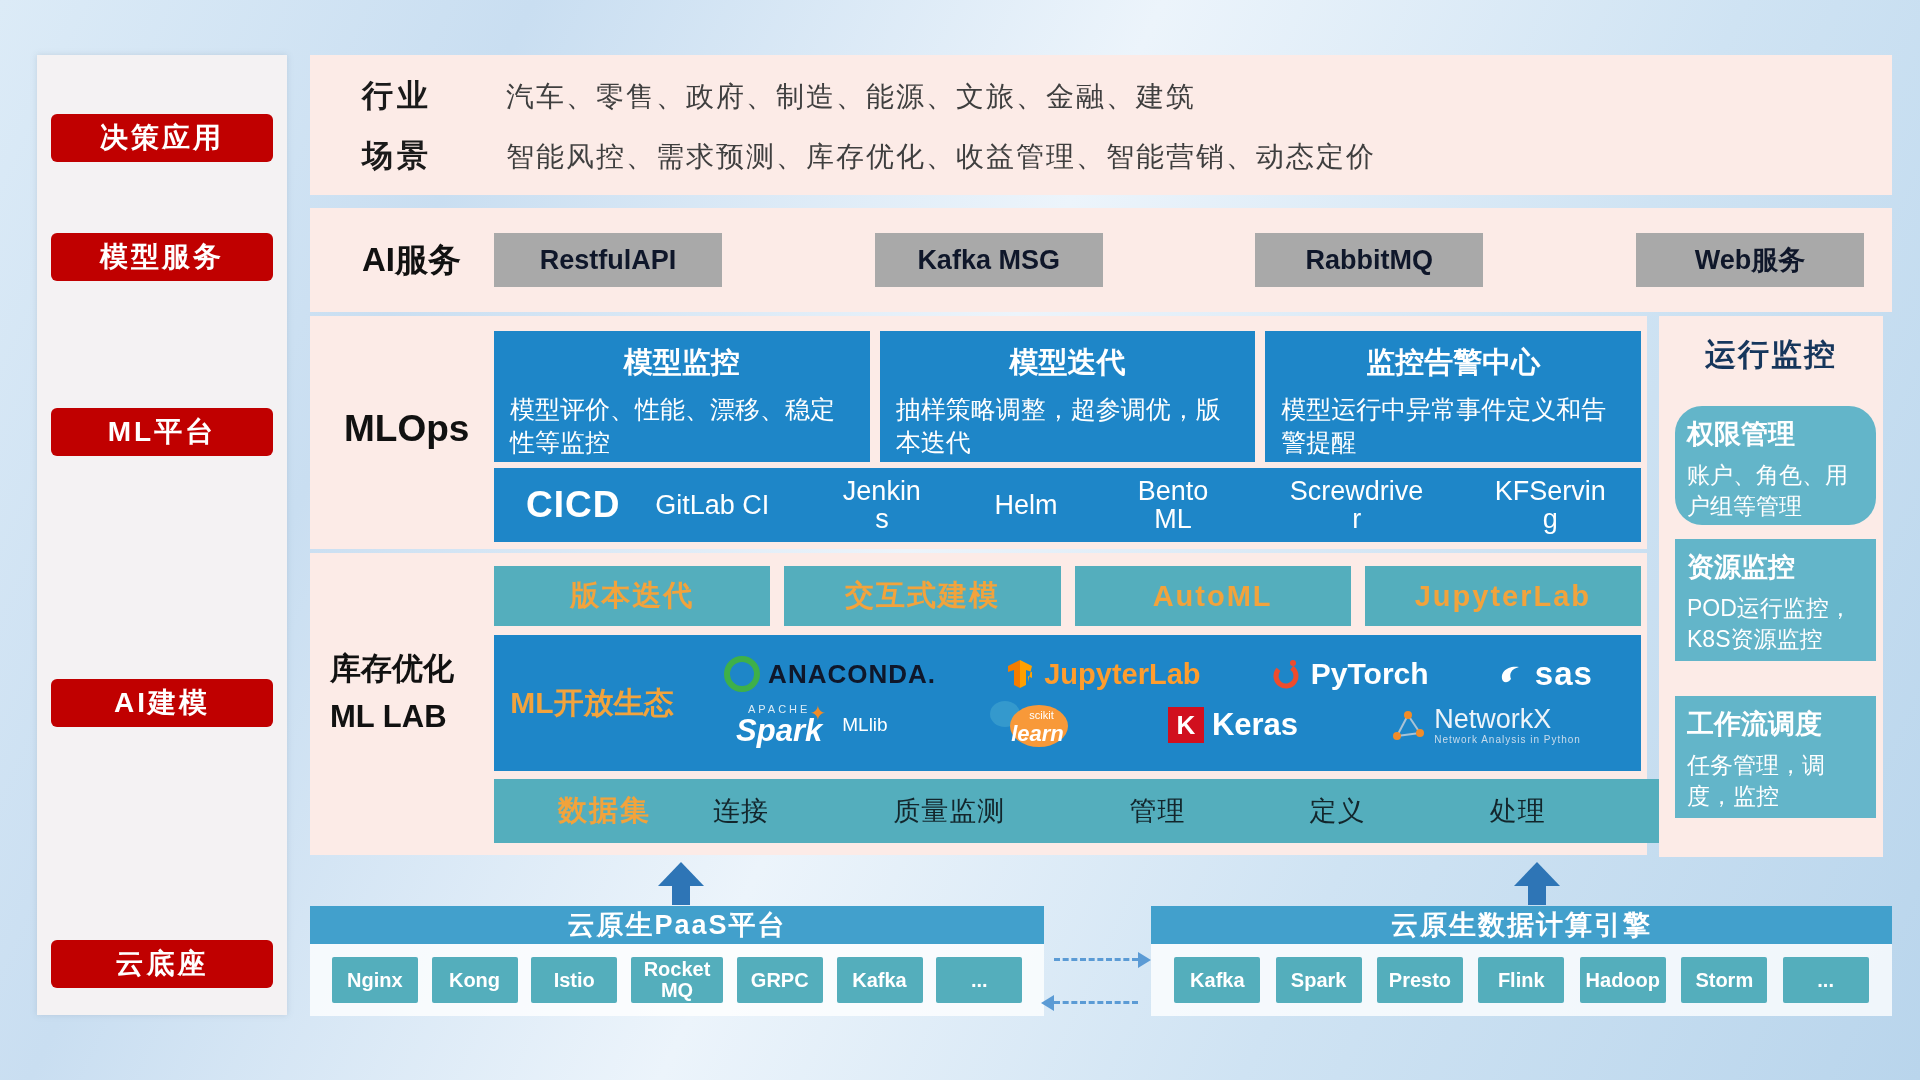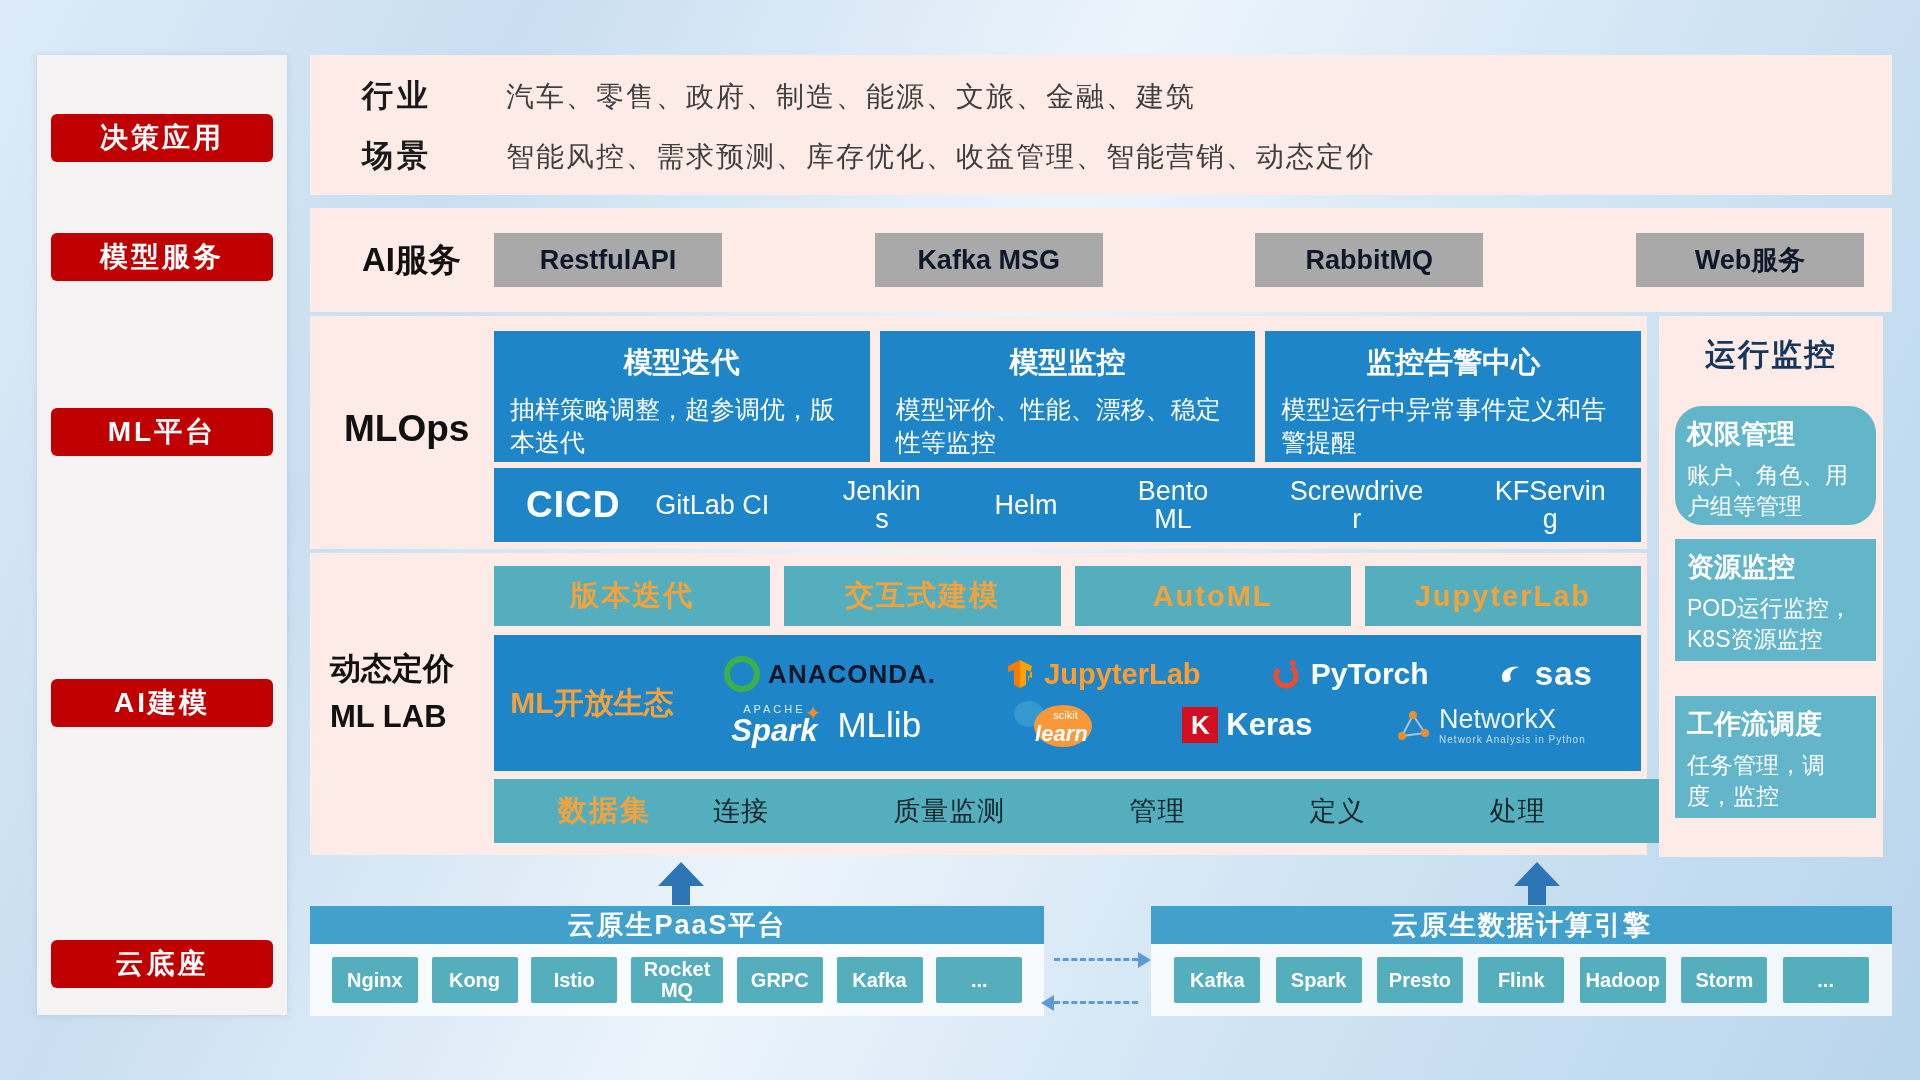--- a/index.html
+++ b/index.html
@@ -52,21 +52,21 @@
   .logo{display:flex;align-items:center;gap:8px;color:#fff;}
   .ana-ring{width:24px;height:24px;border:6px solid #3eb049;border-radius:50%;flex:none;}
   .ana-text{color:#0f172a;font-weight:bold;font-size:26px;letter-spacing:1px;}
   .tf-text{color:#ff9d2e;font-weight:bold;font-size:29px;}
   .pt-text{color:#fff;font-weight:bold;font-size:30px;}
   .sas-text{color:#fff;font-weight:bold;font-size:33px;letter-spacing:1px;}
   .spark-col{display:flex;flex-direction:column;align-items:center;line-height:1;}
   .spark-apache{font-size:11px;letter-spacing:3px;color:#dcebf5;}
   .spark-main{font-size:31px;font-weight:bold;font-style:italic;color:#fff;position:relative;}
   .spark-star{position:absolute;top:-12px;right:-4px;color:#f28c28;font-size:20px;font-style:normal;}
-  .mllib-text{font-size:35px;color:#fff;margin-left:12px;}
+  .mllib-text{font-size:19px;color:#fff;margin-left:12px;}
   .sk-badge{position:relative;width:96px;height:52px;flex:none;}
   .sk-blue{position:absolute;left:10px;top:2px;width:30px;height:26px;background:#3499cd;border-radius:50%;}
   .sk-orange{position:absolute;right:8px;top:6px;width:58px;height:42px;background:#f89939;border-radius:50%;}
   .sk-top{position:absolute;right:22px;top:10px;font-size:11px;color:#fff;font-style:normal;}
   .sk-main{position:absolute;right:12px;top:22px;font-size:22px;color:#fff;font-weight:bold;font-style:italic;}
   .keras-k{width:36px;height:36px;background:#d10f1e;color:#fff;display:flex;align-items:center;justify-content:center;
     font-weight:bold;font-size:26px;flex:none;}
   .keras-text{color:#fff;font-weight:bold;font-size:31px;}
   .nx-col{display:flex;flex-direction:column;line-height:1.1;}
   .nx-text{color:#eef4f9;font-size:27px;}
@@ -134,26 +134,26 @@
       <div class="gray-btn">Kafka MSG</div>
       <div class="gray-btn">RabbitMQ</div>
       <div class="gray-btn">Web服务</div>
     </div>
   </div>
 
   <div class="panel" id="mlplatform-panel">
     <div class="mlops-label">MLOps</div>
     <div class="mlops-cards">
       <div class="mlops-card">
+        <div class="t">模型监控</div>
+        <div class="d">模型评价、性能、漂移、稳定性等监控</div>
+      </div>
+      <div class="mlops-card">
         <div class="t">模型迭代</div>
         <div class="d">抽样策略调整，超参调优，版本迭代</div>
-      </div>
-      <div class="mlops-card">
-        <div class="t">模型监控</div>
-        <div class="d">模型评价、性能、漂移、稳定性等监控</div>
       </div>
       <div class="mlops-card">
         <div class="t">监控告警中心</div>
         <div class="d">模型运行中异常事件定义和告警提醒</div>
       </div>
     </div>
     <div class="cicd-bar">
       <span class="cicd-label">CICD</span>
       <span class="cicd-items">
         <span class="cicd-item">GitLab CI</span>
@@ -161,21 +161,21 @@
         <span class="cicd-item">Helm</span>
         <span class="cicd-item">BentoML</span>
         <span class="cicd-item">Screwdriver</span>
         <span class="cicd-item">KFServing</span>
       </span>
     </div>
   </div>
 
   <div class="panel" id="ailab-panel">
     <div class="lab-label">
-      <div>动态定价</div>
+      <div>库存优化</div>
       <div>ML LAB</div>
     </div>
     <div class="tools-row">
       <div class="tool-btn">版本迭代</div>
       <div class="tool-btn">交互式建模</div>
       <div class="tool-btn">AutoML</div>
       <div class="tool-btn">JupyterLab</div>
     </div>
     <div class="eco-box">
       <span class="eco-label">ML开放生态</span>

